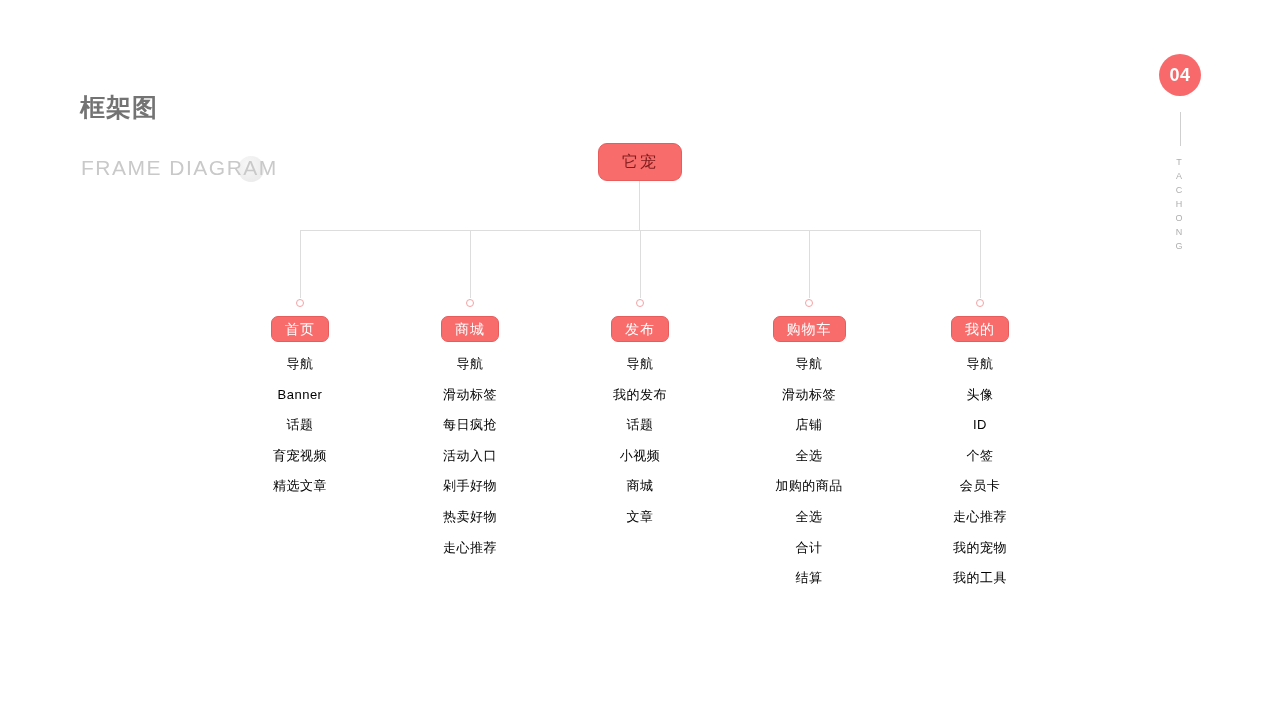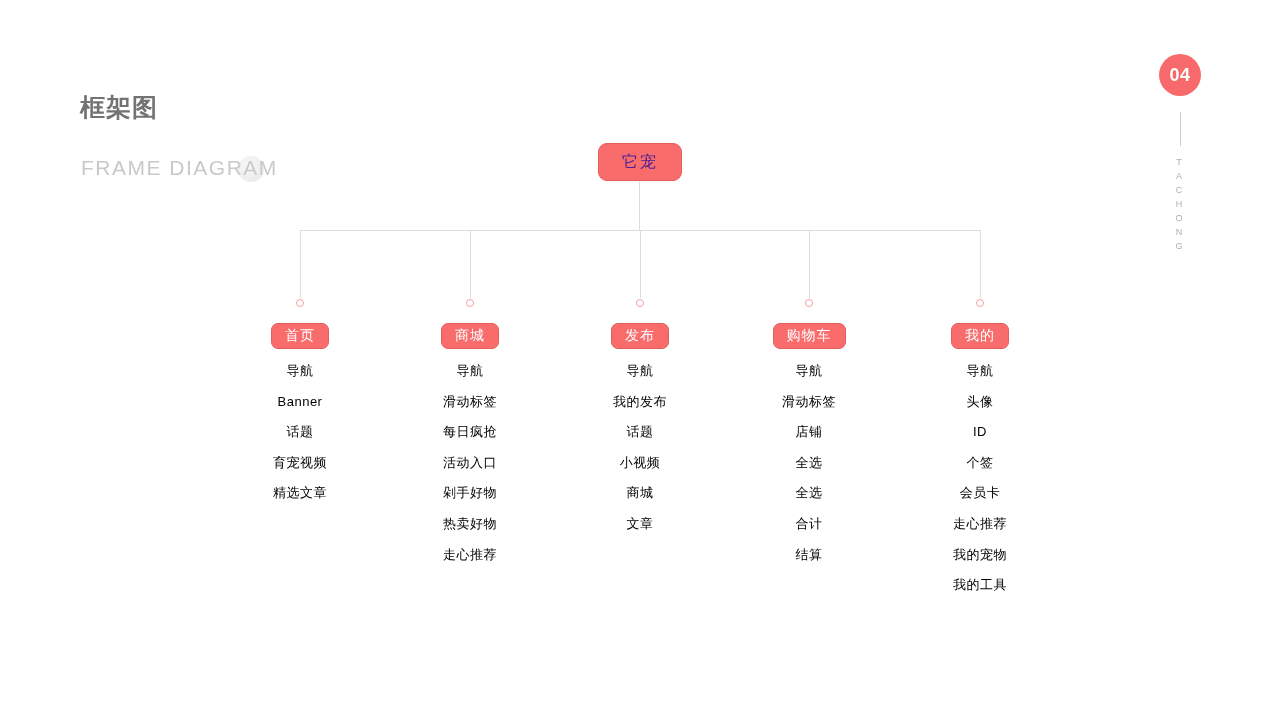--- a/index.html
+++ b/index.html
@@ -86,21 +86,21 @@
 
   
   .root-node {
     position: absolute;
     left: 640px;
     top: 143px;
     transform: translateX(-50%);
     background: #f86c6c;
     border: 1px solid #e95c5c;
     border-radius: 9px;
-    color: #4c1d95;
+    color: #7f1d1d;
     font-size: 16px;
     line-height: 18px;
     padding: 9px 23px;
     letter-spacing: 2px;
     white-space: nowrap;
   }
   .root-stem {
     position: absolute;
     left: 639px;
     top: 181px;
@@ -131,31 +131,30 @@
   .dot {
     width: 8px;
     height: 8px;
     border: 1.5px solid #f5a3a3;
     border-radius: 50%;
     background: #ffffff;
     margin: 1px auto 0;
   }
   .branch-label {
     display: inline-block;
-    margin-top: 16px;
+    margin-top: 9px;
     background: #f86c6c;
     border: 1px solid #e95c5c;
     border-radius: 7px;
     color: #ffffff;
     font-size: 14px;
     line-height: 14px;
     padding: 5px 13px;
     letter-spacing: 1px;
     white-space: nowrap;
-    font-family: Liberation Mono, monospace;
   }
   .branch-items {
     list-style: none;
     margin-top: 7px;
   }
   .branch-items li {
     height: 30.6px;
     line-height: 30.6px;
     font-size: 13px;
     color: #000000;
@@ -228,20 +227,21 @@
 
   <div class="branch" style="left: 724px;">
     <div class="stub"></div>
     <div class="dot"></div>
     <div class="branch-label">购物车</div>
     <ul class="branch-items">
             <li>导航</li>
             <li>滑动标签</li>
             <li>店铺</li>
             <li>全选</li>
+            <li>加购的商品</li>
             <li>全选</li>
             <li>合计</li>
             <li>结算</li>
           </ul>
   </div>
 
   <div class="branch" style="left: 895px;">
     <div class="stub"></div>
     <div class="dot"></div>
     <div class="branch-label">我的</div>

